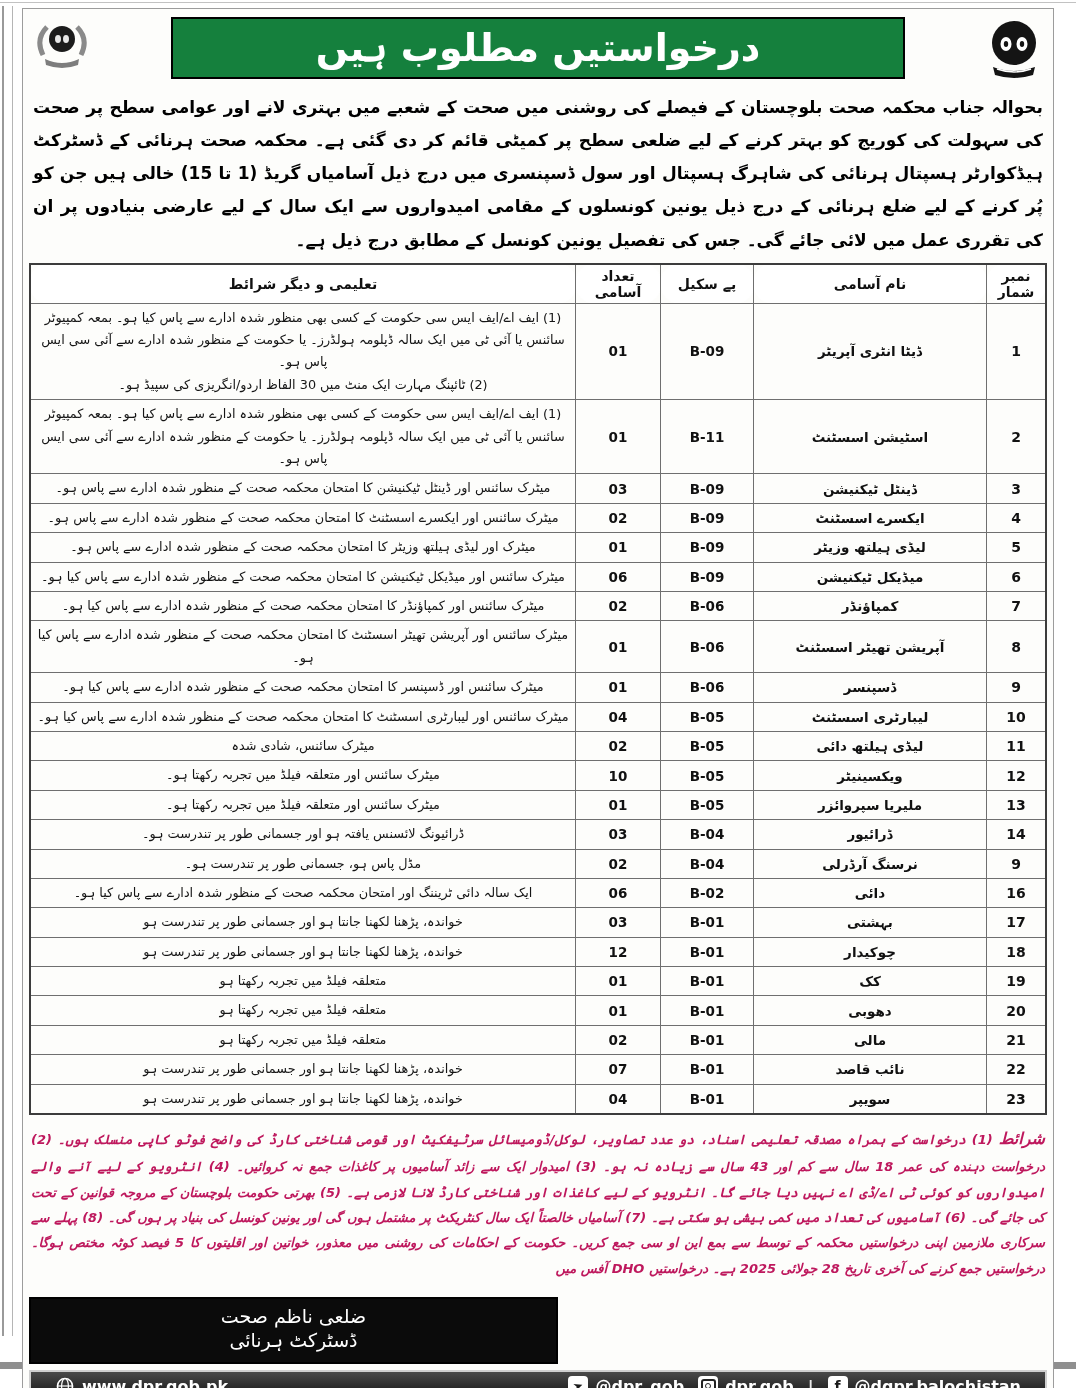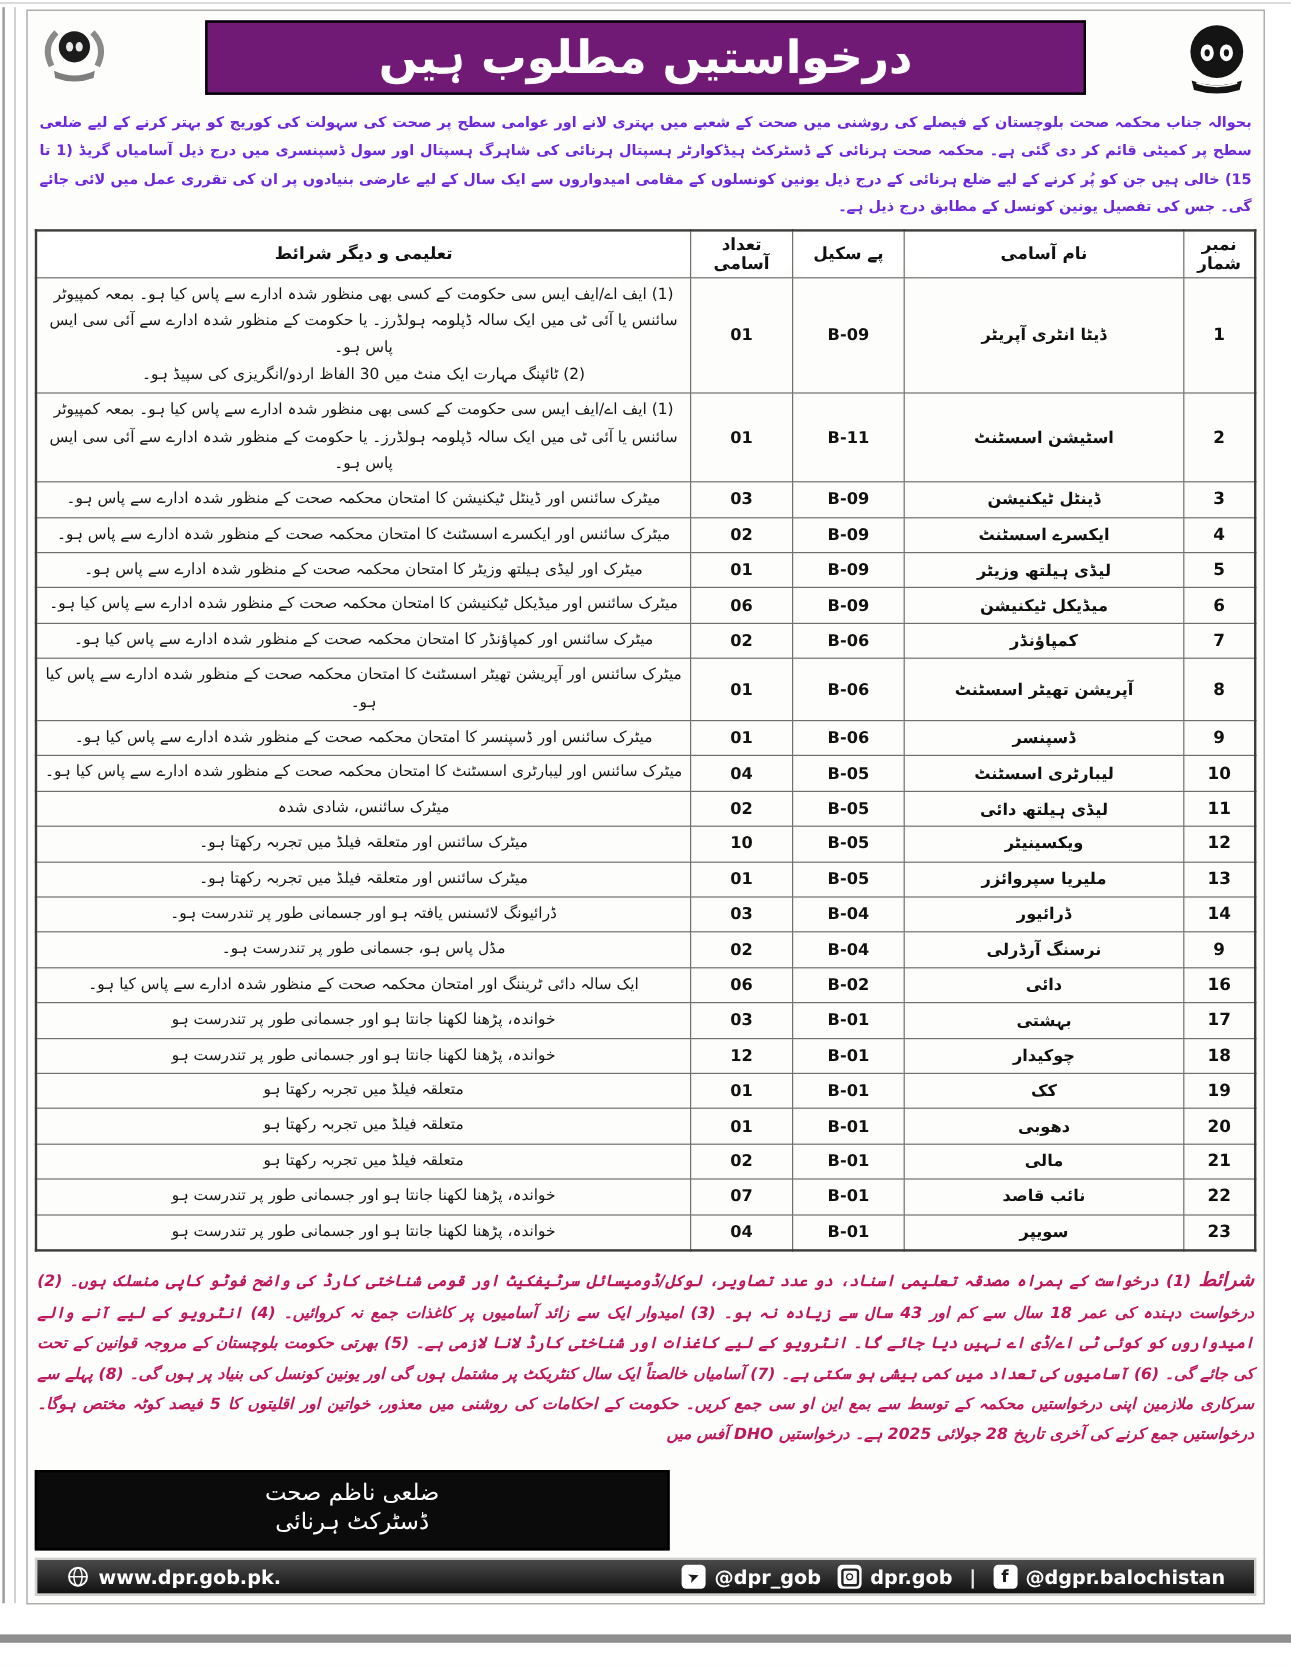--- a/index.html
+++ b/index.html
@@ -18,33 +18,33 @@
   .ad{
     position:absolute;left:22px;top:8px;width:1032px;
     border:1px solid #9c9c9c;background:#fdfdfb;
     padding:4px 6px 6px 6px;box-sizing:border-box;
   }
 
   
   .masthead{display:flex;align-items:flex-start;gap:10px;direction:rtl;}
   .emblem{flex:0 0 66px;display:flex;justify-content:center;padding-top:4px;}
   .titlebar{
-    flex:1;background:#701a75;color:#fff;margin:4px 66px 0 66px;
+    flex:1;background:#15803d;color:#fff;margin:4px 66px 0 66px;
     height:58px;display:flex;align-items:center;justify-content:center;
     border:2px solid #000;
   }
   .titlebar .t{
     font-size:38px;font-weight:bold;letter-spacing:1px;line-height:1;
     text-shadow:0 0 1px #fff3;
   }
 
   
   .intro{
-    direction:rtl;text-align:justify;font-size:12px;font-weight:600;
-    line-height:1.95;margin:8px 4px 6px 4px;color:#6d28d9;
+    direction:rtl;text-align:justify;font-size:17px;font-weight:600;
+    line-height:1.95;margin:8px 4px 6px 4px;color:#000000;
   }
 
   
   table.positions{
     width:100%;border-collapse:collapse;direction:rtl;
     border:2px solid #3c3c3c;table-layout:fixed;
   }
   table.positions th,table.positions td{
     border:1px solid #6f6f6f;vertical-align:middle;padding:3px 6px;
   }

